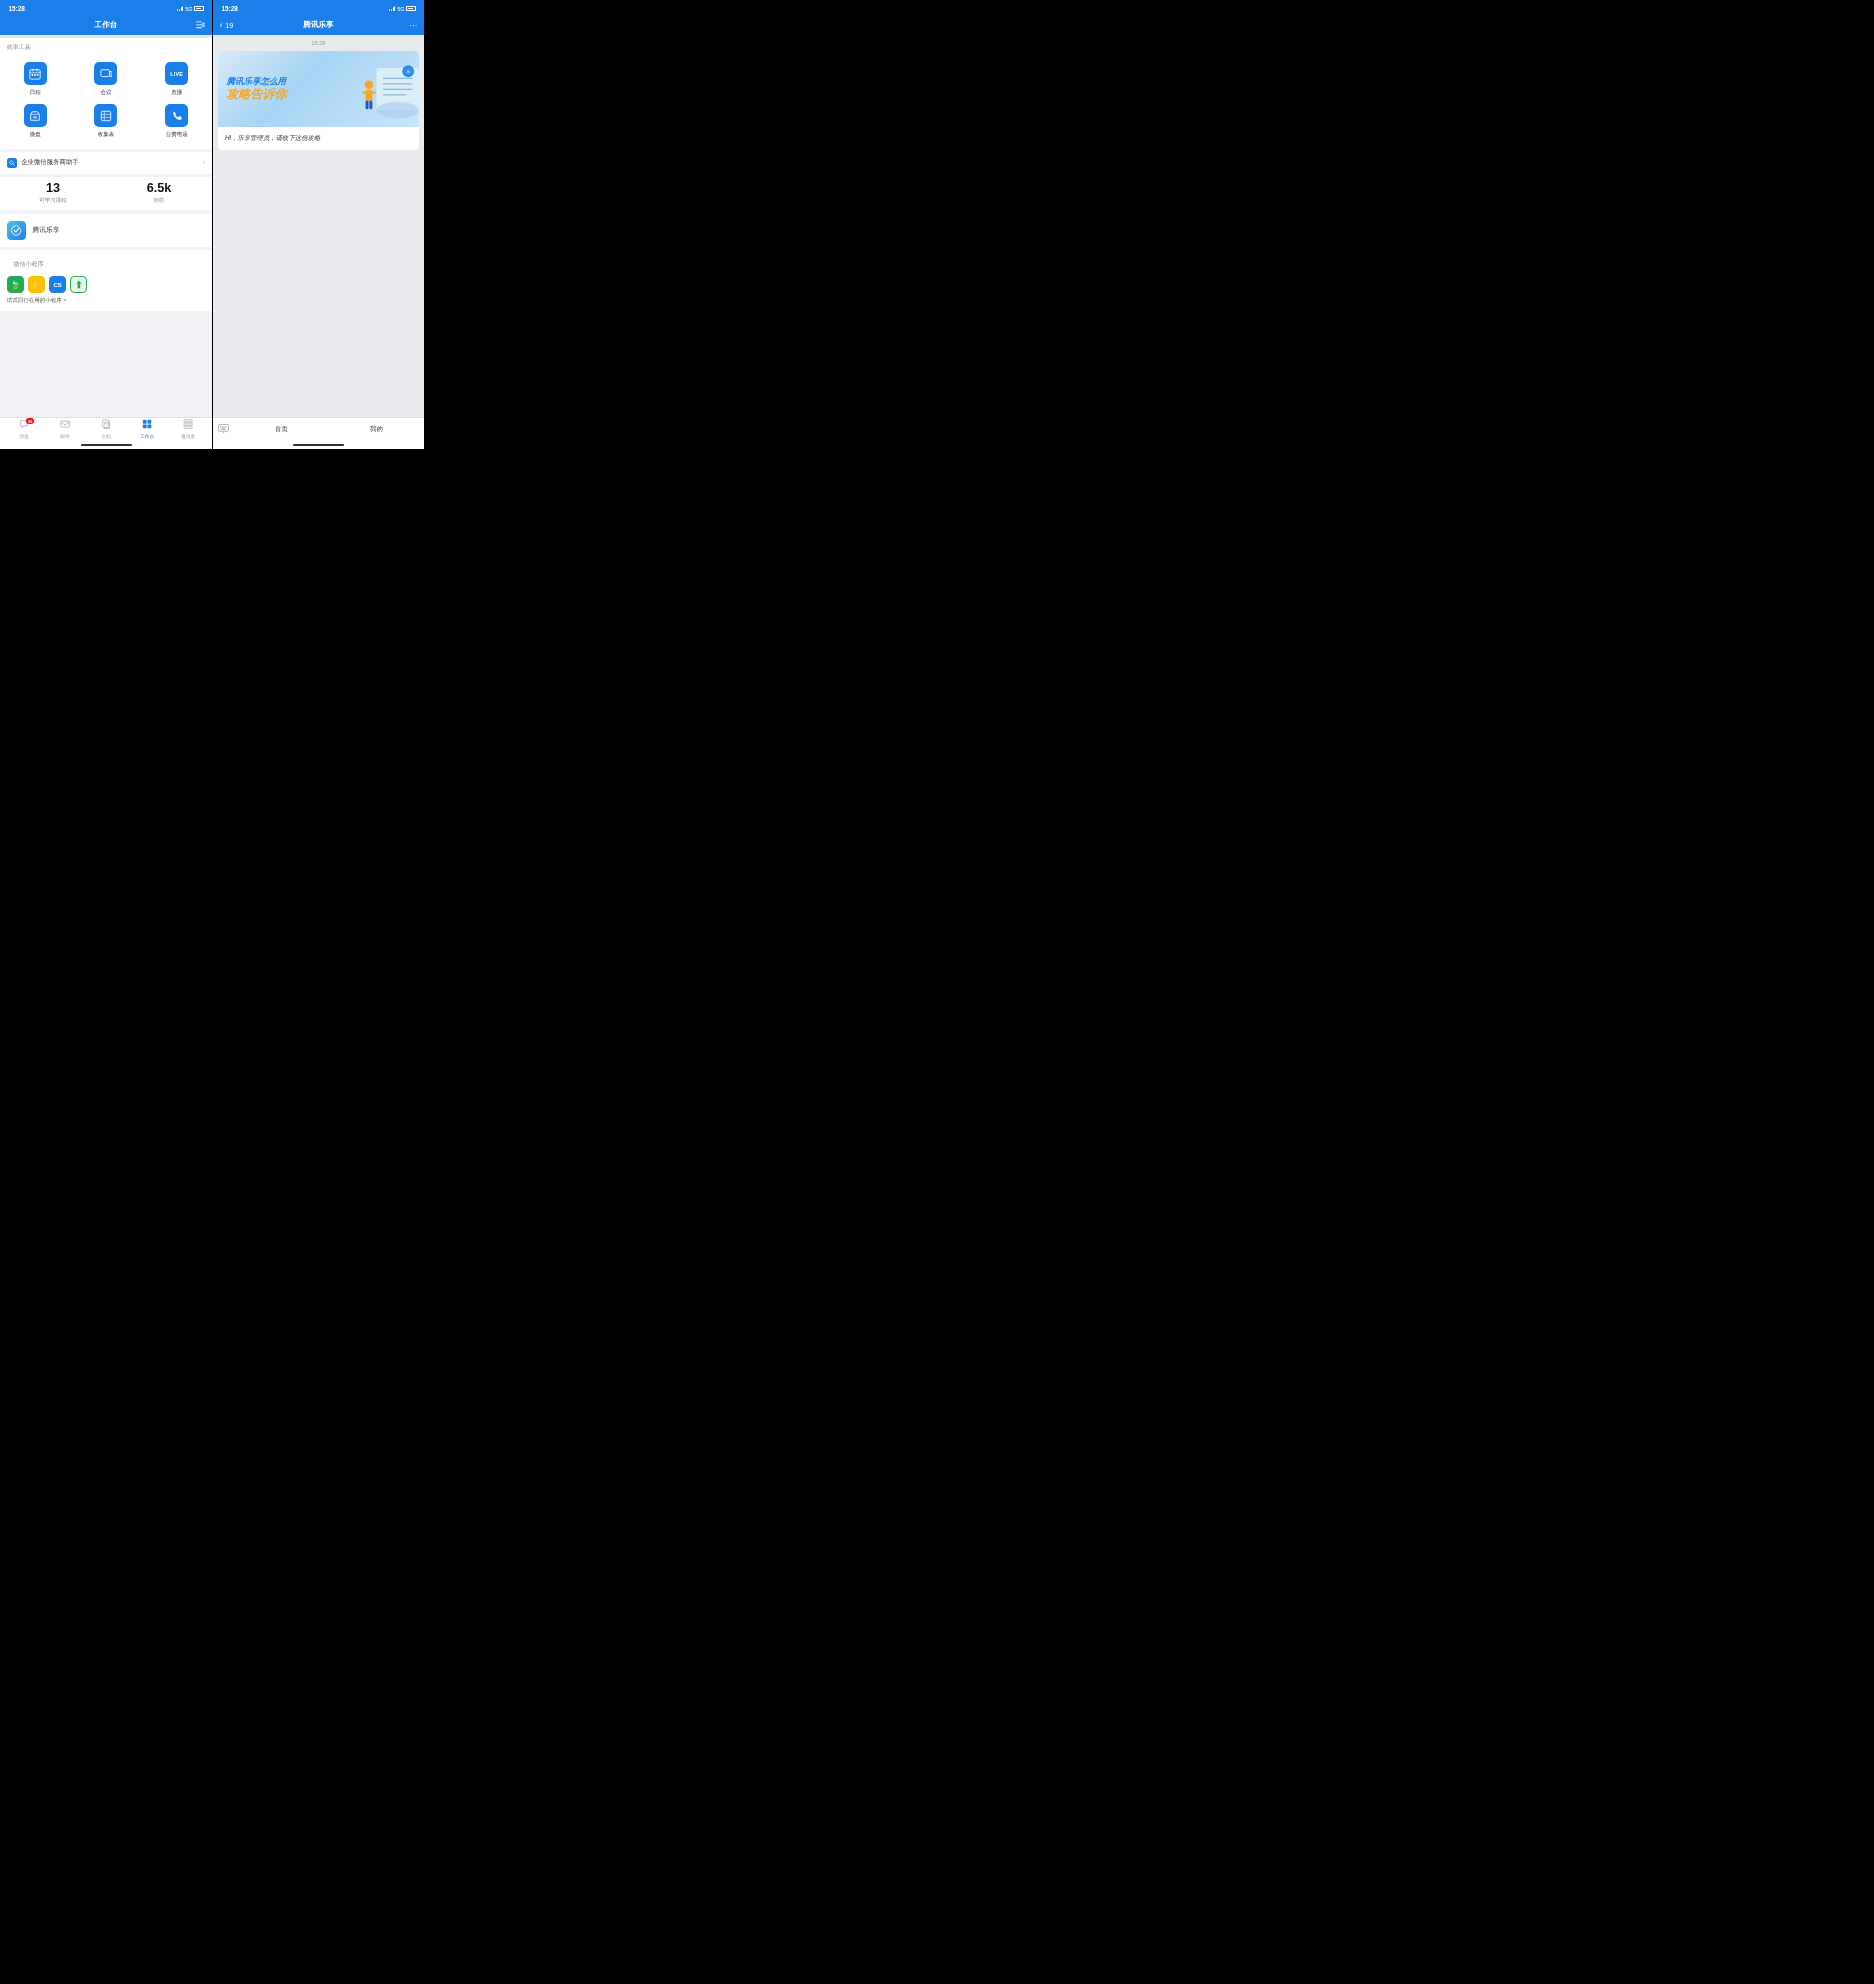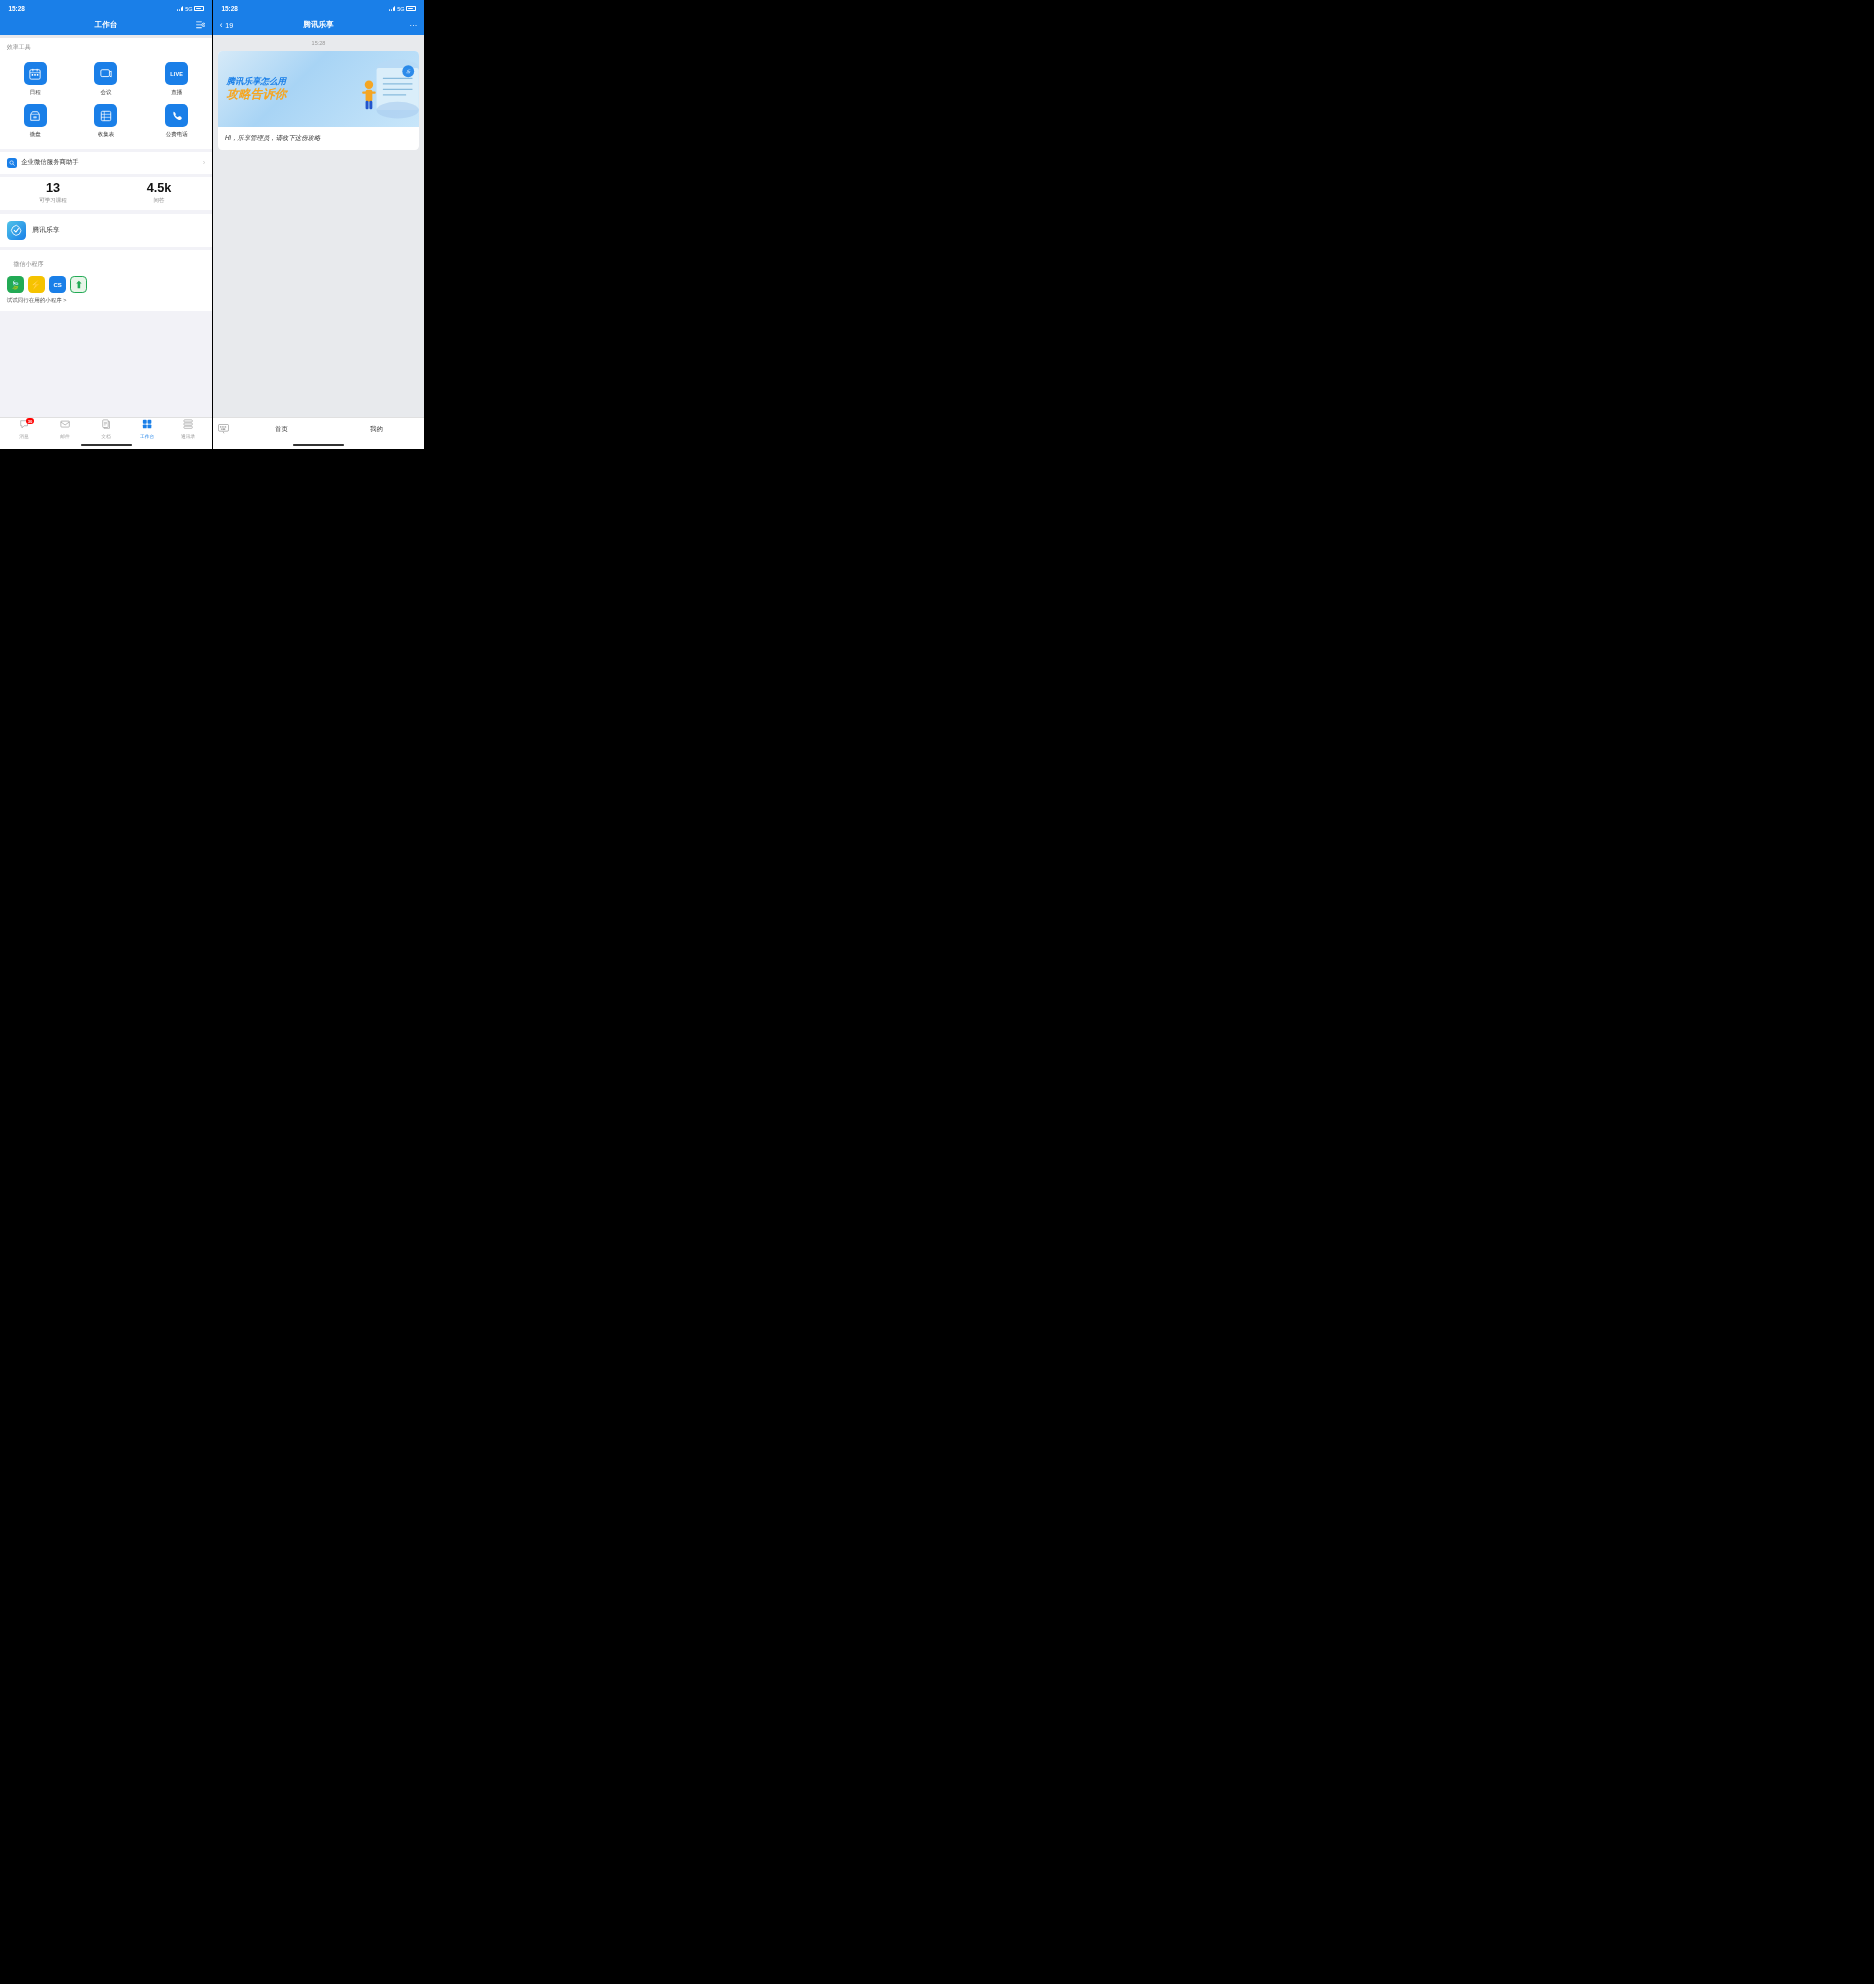--- a/index.html
+++ b/index.html
@@ -579,21 +579,21 @@
       <span class="service-text">企业微信服务商助手</span>
       <span class="service-chevron">›</span>
     </div>
 
     <div class="stats-row">
       <div class="stat-item">
         <span class="stat-number">13</span>
         <span class="stat-label">可学习课程</span>
       </div>
       <div class="stat-item">
-        <span class="stat-number">4.5k</span>
+        <span class="stat-number">6.5k</span>
         <span class="stat-label">问答</span>
       </div>
     </div>
 
     <div class="lx-card">
       <div class="lx-logo">
         <svg width="12.7" height="12.7" viewBox="0 0 30 30">
           <path d="M15 3 L22 8 L26 16 L22 24 L14 27 L7 23 L3 15 L7 7 Z" fill="none" stroke="white" stroke-width="2"></path>
           <path d="M10 15 L14 19 L20 11" stroke="white" stroke-width="2.5" fill="none" stroke-linecap="round"></path>
         </svg>

